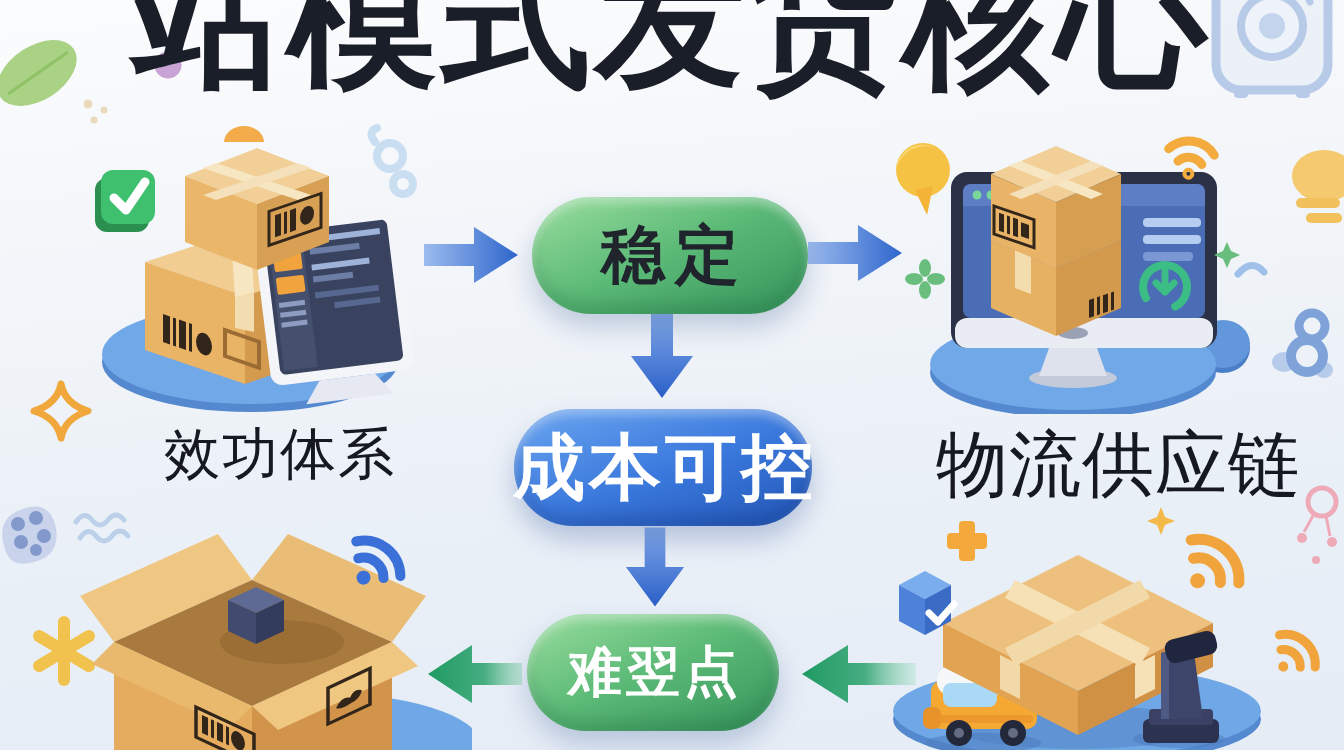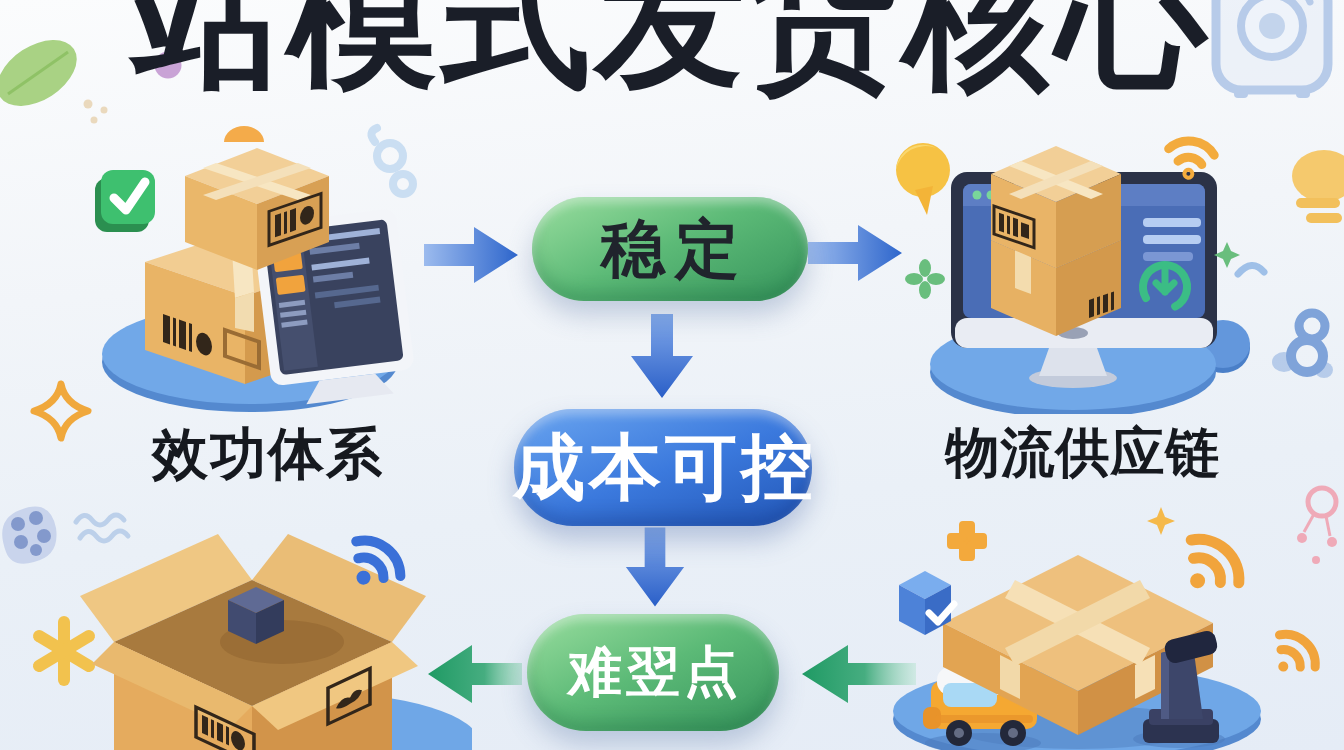--- a/index.html
+++ b/index.html
@@ -9,26 +9,26 @@
     font-family:"Liberation Sans","DejaVu Sans",sans-serif;}
   .abs{position:absolute}
   .title{position:absolute;top:-56px;left:0;width:100%;text-align:center;
     font-size:150px;font-weight:900;color:#1a1e28;letter-spacing:4px;line-height:1;white-space:nowrap}
   .pill{position:absolute;display:flex;align-items:center;justify-content:center;
     border-radius:62px;font-weight:900;white-space:nowrap}
   .pill-green{background:linear-gradient(155deg,#9ade9f 0%,#5cba77 48%,#35935b 100%);
     box-shadow:0 14px 26px rgba(80,110,160,.30), inset 0 6px 10px rgba(255,255,255,.38), inset 0 -10px 16px rgba(10,80,45,.22);}
   .pill-blue{background:linear-gradient(160deg,#6ba6f0 0%,#3b79dd 52%,#2256b6 100%);
     box-shadow:0 14px 26px rgba(80,110,170,.35), inset 0 6px 10px rgba(255,255,255,.35), inset 0 -10px 16px rgba(10,40,110,.25);}
-  #pill1{left:532px;top:197px;width:276px;height:104px;font-size:64px;color:#20242c;letter-spacing:10px;text-indent:10px}
+  #pill1{left:532px;top:197px;width:276px;height:117px;font-size:64px;color:#20242c;letter-spacing:10px;text-indent:10px}
   #pill2{left:514px;top:409px;width:298px;height:117px;font-size:72px;color:#fff;letter-spacing:4px;text-indent:4px}
   #pill3{left:527px;top:614px;width:252px;height:117px;font-size:54px;color:#fff;letter-spacing:4px;text-indent:4px}
-  .sec-label{position:absolute;font-weight:700;color:#16191f;text-align:center;white-space:nowrap}
+  .sec-label{position:absolute;font-weight:400;color:#16191f;text-align:right;white-space:nowrap}
   #label-tl{left:140px;top:417px;width:256px;font-size:56px;letter-spacing:2px}
-  #label-tr{left:936px;top:417px;width:294px;font-size:54px;letter-spacing:1px}
+  #label-tr{left:936px;top:417px;width:294px;font-size:72px;letter-spacing:1px}
 </style>
 </head>
 <body>
 
 <div class="stage">
 
   <svg class="abs" style="left:-8px;top:18px" width="100" height="100" viewBox="0 0 100 100">
     <ellipse cx="45" cy="55" rx="44" ry="27" fill="#a9d284" transform="rotate(-33 45 55)"></ellipse>
     <line x1="16" y1="76" x2="76" y2="34" stroke="#8fc266" stroke-width="3"></line>
   </svg>

